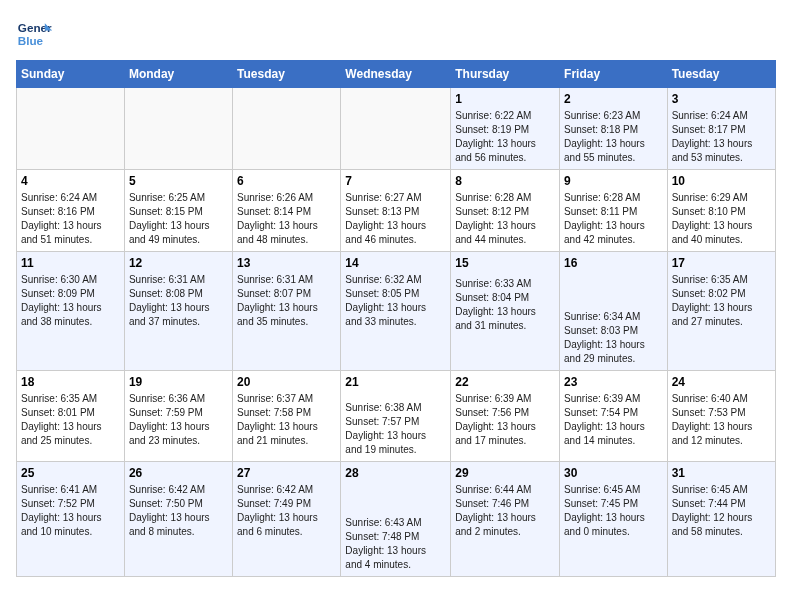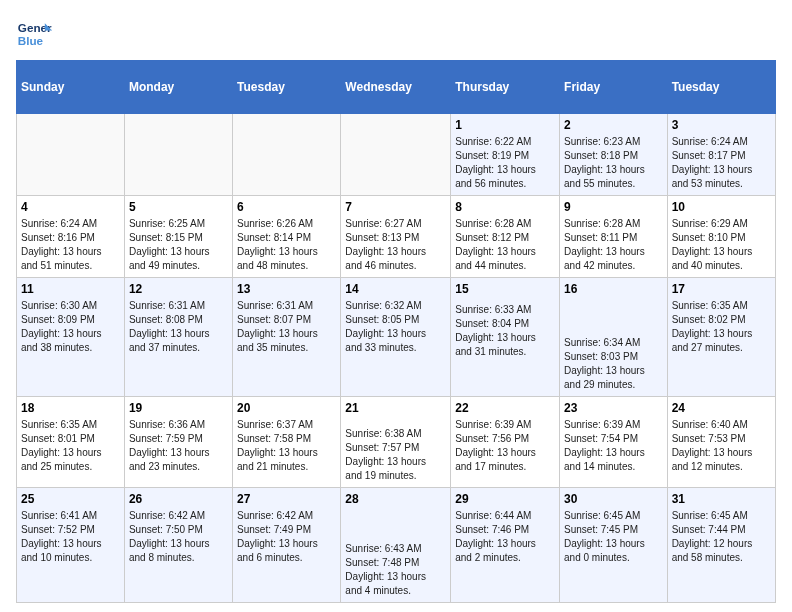--- a/index.html
+++ b/index.html
@@ -38,21 +38,21 @@
       color: #444;
     }
     table {
       width: 100%;
       border-collapse: collapse;
       font-size: 11px;
     }
     thead tr th {
       background-color: #3a6fc4;
       color: #fff;
-      padding: 19px 4px;
+      padding: 6px 4px;
       text-align: left;
       font-size: 12px;
       font-weight: bold;
       border: 1px solid #3a6fc4;
     }
     tbody tr td {
       vertical-align: top;
       padding: 4px 4px;
       border: 1px solid #ccc;
       min-height: 80px;

